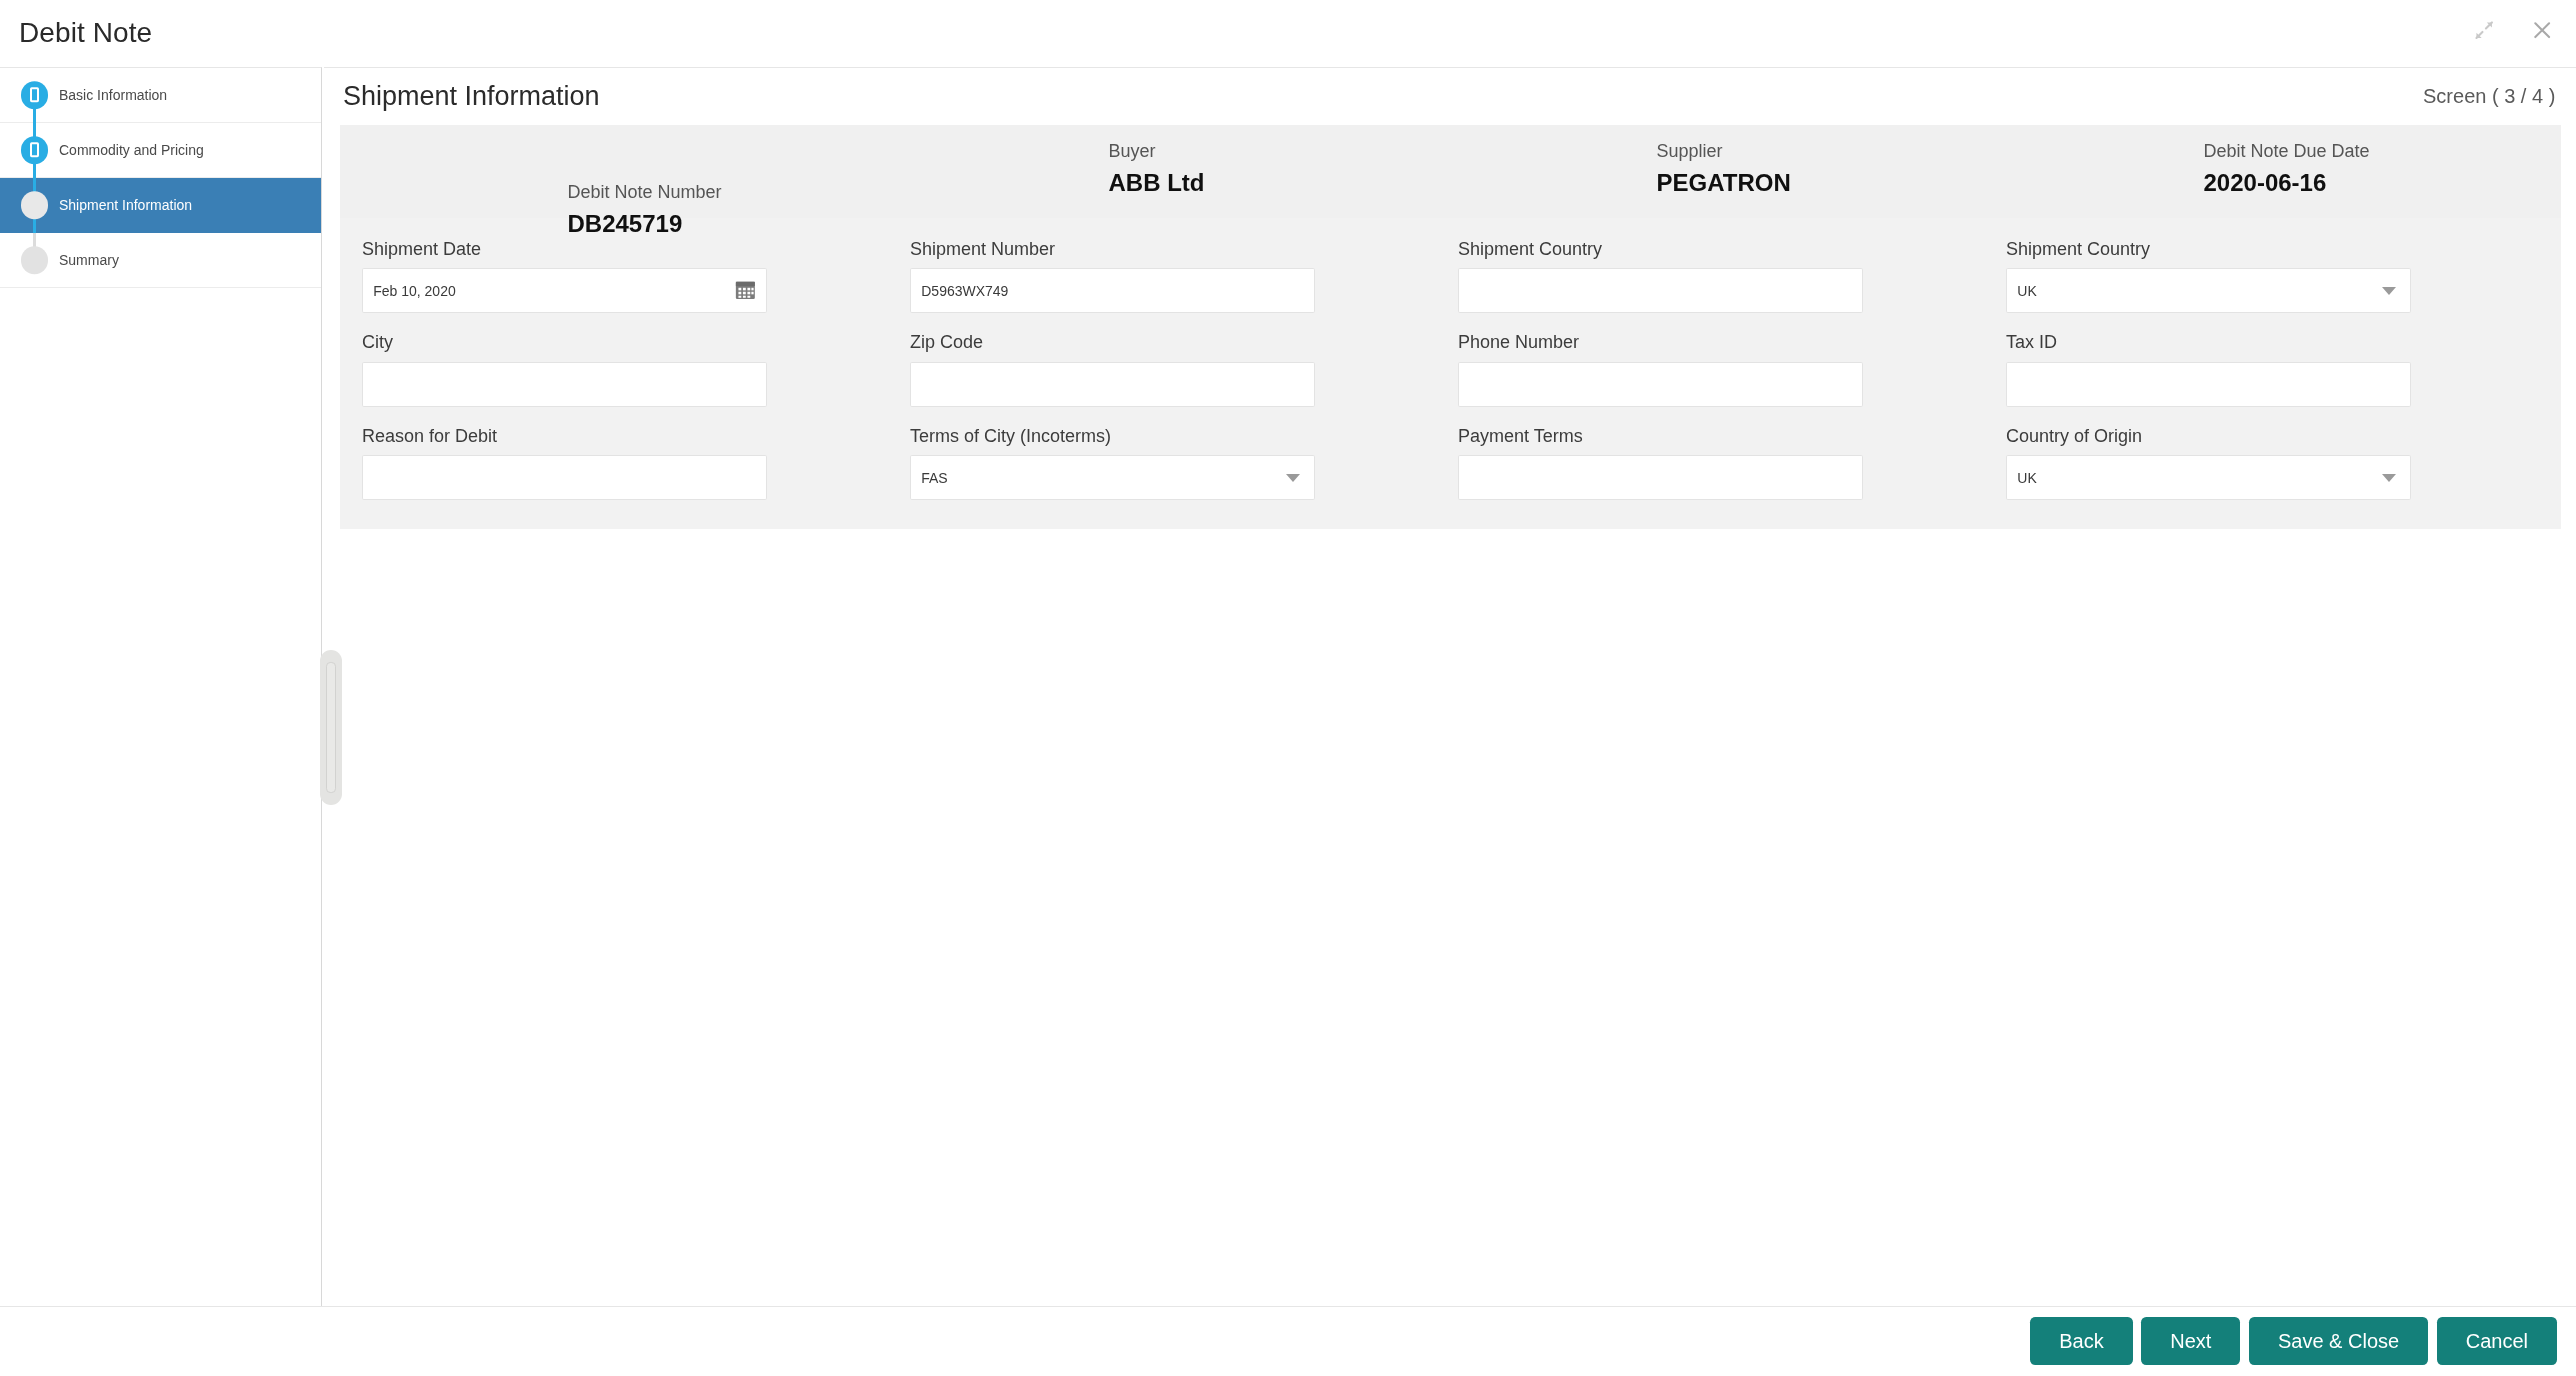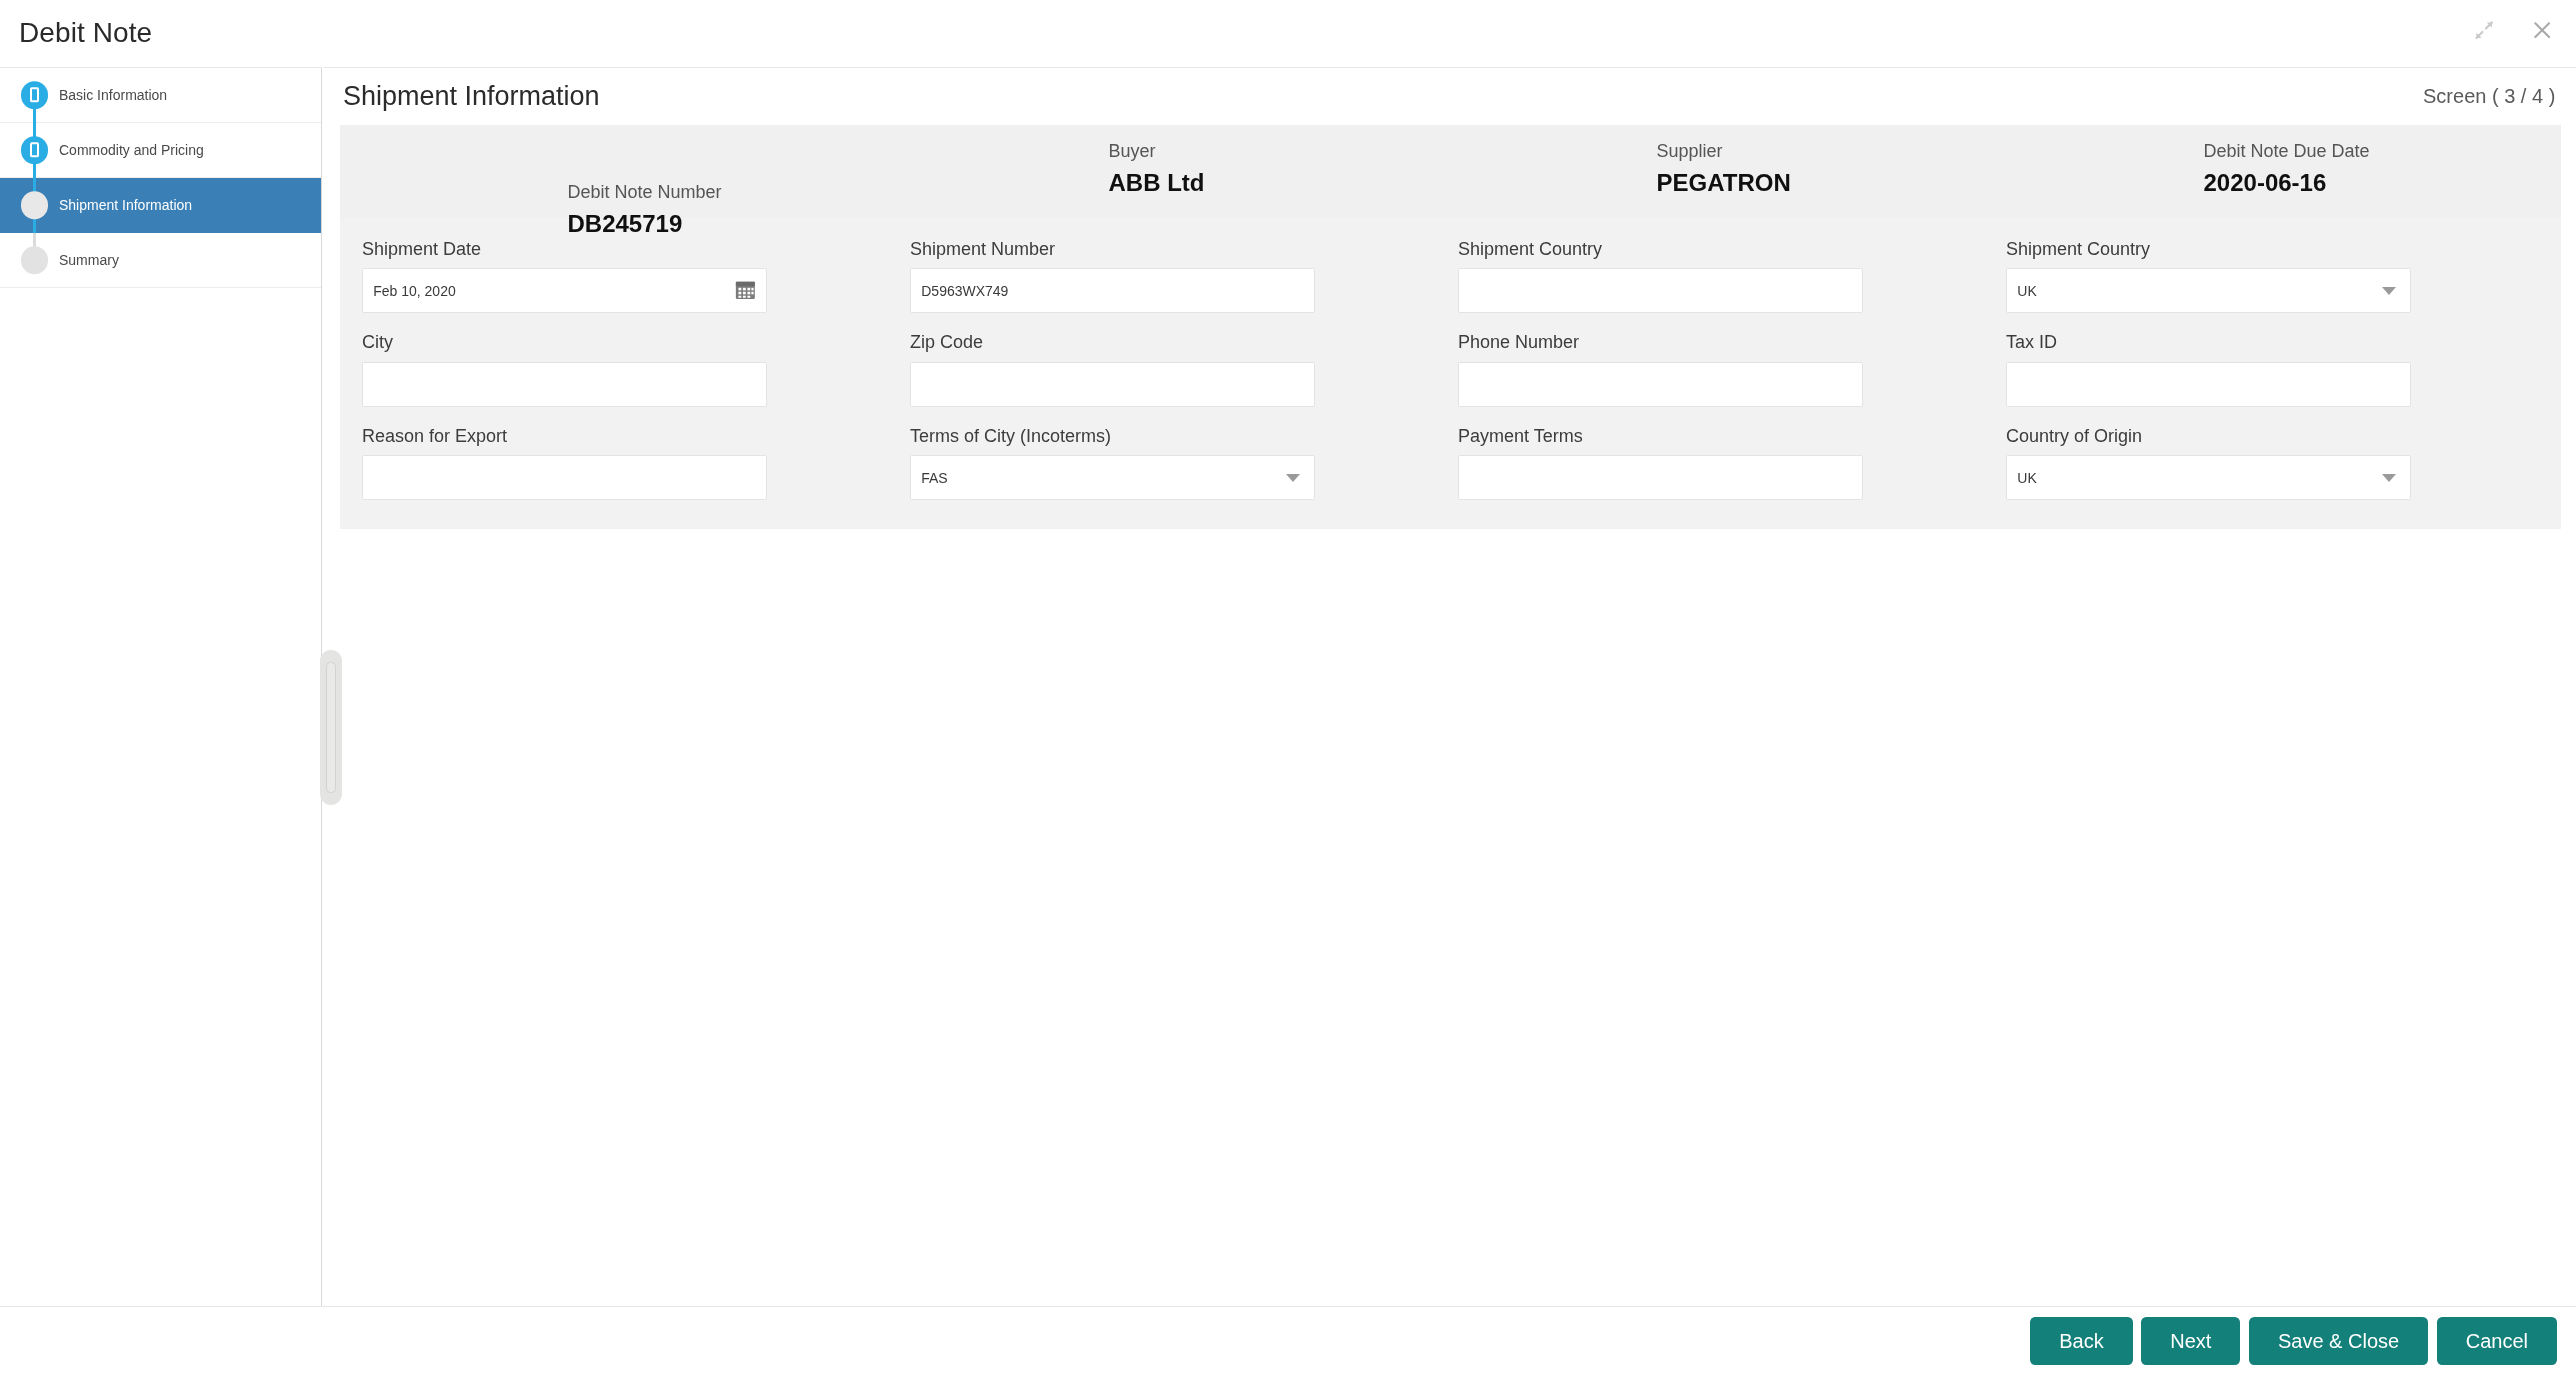--- a/index.html
+++ b/index.html
@@ -276,21 +276,21 @@
       <div class="field">
         <span class="field-label">Tax ID</span>
         <div class="field-ctl empty">
           <span class="val"></span>
         </div>
       </div>
     </div>
 
     <div class="form-row">
       <div class="field">
-        <span class="field-label">Reason for Export</span>
+        <span class="field-label">Reason for Debit</span>
         <div class="field-ctl empty">
           <span class="val"></span>
         </div>
       </div>
       <div class="field">
         <span class="field-label">Terms of City (Incoterms)</span>
         <div class="field-ctl">
           <span class="val">FAS</span>
           <span class="caret"></span>
         </div>

